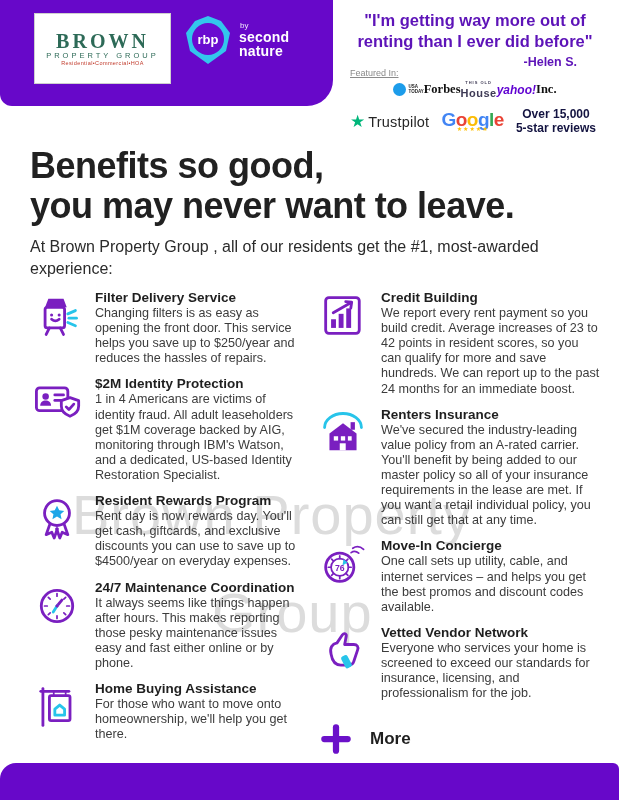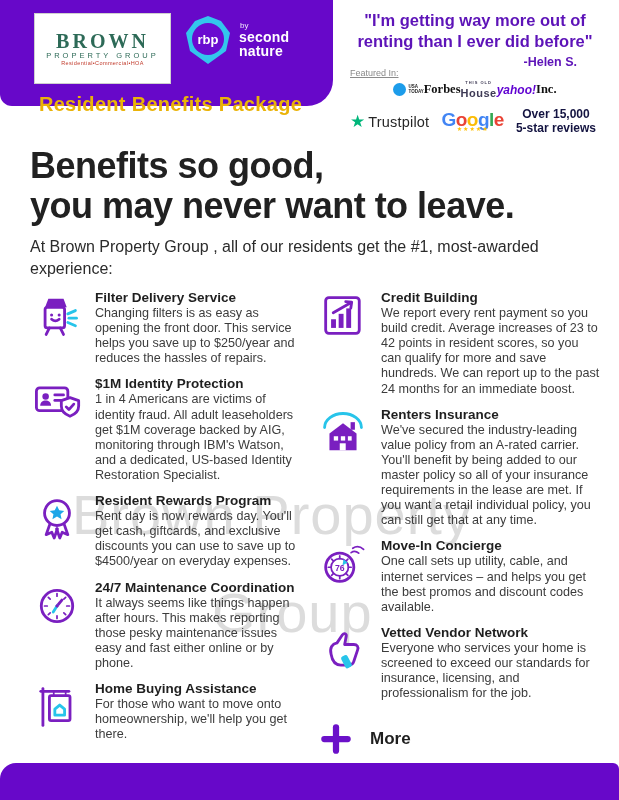--- a/index.html
+++ b/index.html
@@ -23,22 +23,22 @@
     display:flex; flex-direction:column; align-items:center; justify-content:center; gap:1px;
   }
   .brand-l1 { font-family:"Liberation Serif", serif; font-size:20px; font-weight:600; letter-spacing:3px; color:#2D6A57; line-height:1; }
   .brand-l2 { font-size:7.5px; letter-spacing:3px; color:#2D6A57; line-height:1; }
   .brand-l3 { font-size:5.5px; color:#C03A2B; line-height:1; letter-spacing:.4px; }
   .rbp-wrap { display:flex; align-items:center; margin-left:10px; }
   .rbp-partner { color:#ffffff; margin-left:4px; line-height:1; }
   .rbp-by { font-size:8px; opacity:.9; display:block; margin-bottom:1px; margin-left:1px; }
   .rbp-p1,.rbp-p2 { font-size:14px; font-weight:bold; display:block; line-height:.95; letter-spacing:.2px; }
   .banner-title {
-    width:100%; text-align:center; color:#eab308; font-weight:bold; font-size:20px;
-    letter-spacing:.3px; margin-top:9px; padding-right:26px;
+    width:100%; text-align:center; color:#ffffff; font-weight:bold; font-size:20px;
+    letter-spacing:.3px; margin-top:19px; padding-right:26px;
   }
   
   .quote-block { position:absolute; left:347px; top:10px; width:256px; text-align:center; z-index:2; }
   .quote-line { color:#5D13B8; font-weight:bold; font-size:16.5px; line-height:1.3; }
   .quote-attr { color:#5D13B8; font-weight:bold; font-size:12.5px; text-align:right; padding-right:26px; margin-top:2px; }
   .featured-block { position:absolute; left:350px; top:68px; width:250px; z-index:2; }
   .featured-label { font-size:9px; color:#8a8a8a; margin-bottom:3px;text-decoration:underline; }
   .logo-row { display:flex; align-items:center; justify-content:center; }
   .usat { display:flex; align-items:center; gap:2px; }
   .usat-dot { width:13px; height:13px; border-radius:50%; background:#1C9CEA; }
@@ -191,21 +191,21 @@
       <rect x="5" y="11" width="29" height="21" rx="3"></rect>
       <circle class="fillp" cx="13.5" cy="19" r="3"></circle>
       <path class="fillp" d="M8.5 27.5 c0-3.2 2.3-4.8 5-4.8 s5 1.6 5 4.8 z"></path>
       <path d="M22 17.5 h8"></path>
           <path d="M22 22.5 h6"></path>
       <path class="fw" d="M36 20 l8 2.8 v5 c0 4.8-3.6 7.8-8 9.4 c-4.4-1.6-8-4.6-8-9.4 v-5 z"></path>
       <path d="M32.5 28.5 l2.5 2.5 4.5-5"></path>
     </svg>
       </div>
     <div>
-      <div class="b-title">$1M Identity Protection</div>
+      <div class="b-title">$2M Identity Protection</div>
       <div class="b-body">1 in 4 Americans are victims of identity fraud. All adult leaseholders get $1M coverage backed by AIG, monitoring through IBM's Watson, and a dedicated, US-based Identity Restoration Specialist.</div>
     </div>
   </div>
 
   <div class="benefit">
     <div class="ic-box">
         <svg class="bic" viewBox="0 0 48 48">
       <circle cx="24" cy="18.5" r="11.5"></circle>
       <path class="fillbl" d="M24 11.8 l2.1 4.2 4.6 .5 -3.4 3.1 .9 4.6 -4.2 -2.4 -4.2 2.4 .9 -4.6 -3.4 -3.1 4.6 -.5 z"></path>
       <path d="M17.5 28.5 L14 38.5 l5.2 -2.2 2.2 5.2 3 -8.5"></path>

